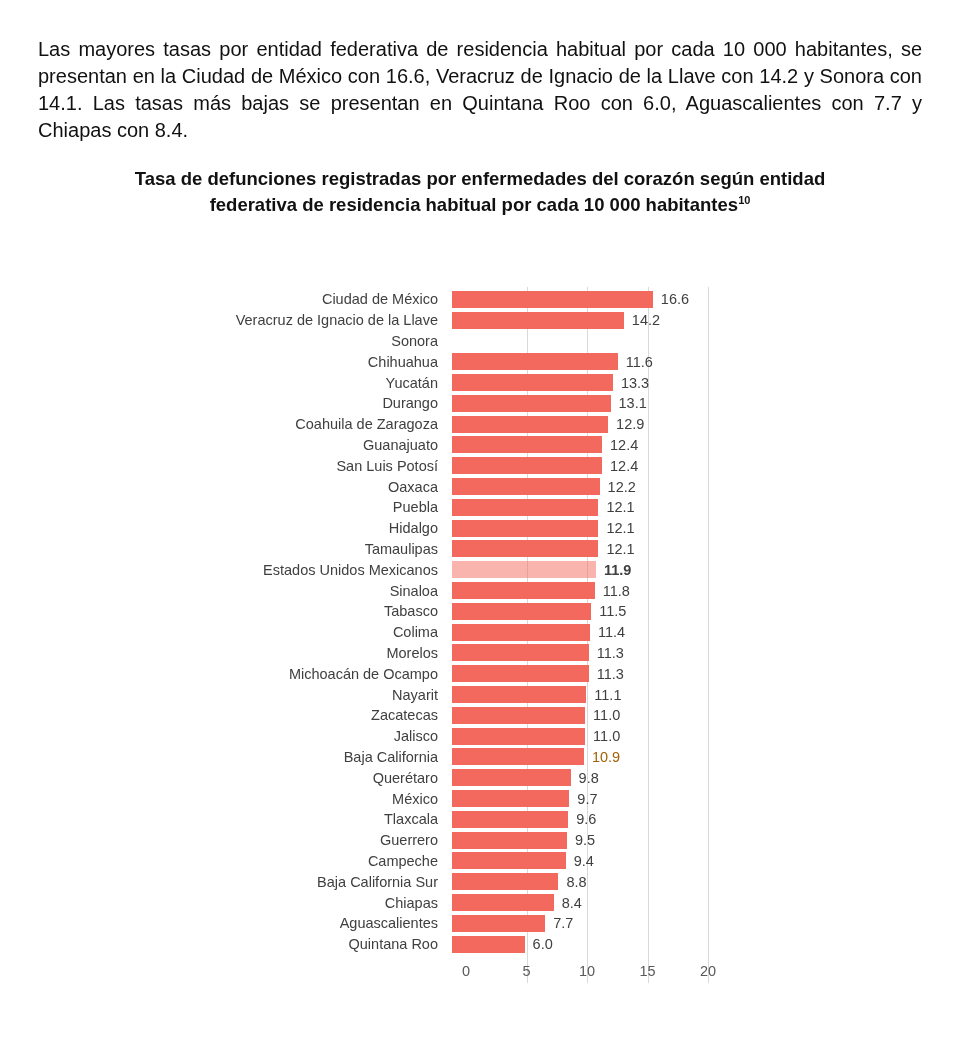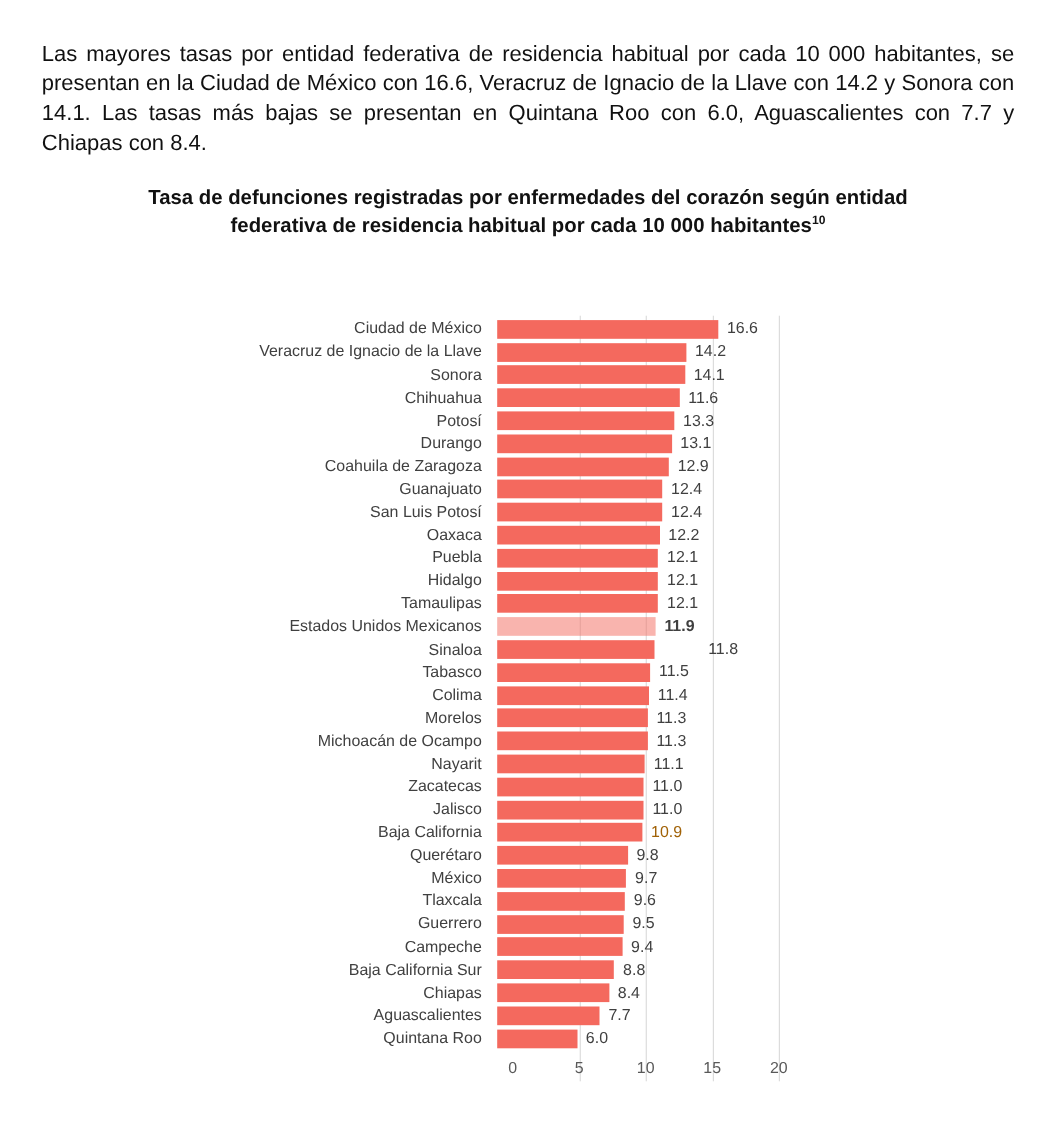--- a/index.html
+++ b/index.html
@@ -82,34 +82,30 @@
         </div>
         <div class="row">
           <div class="cat-label" style="color: rgb(64, 64, 64);">Veracruz de Ignacio de la Llave</div>
           <div class="bar-area">
             <div class="bar" style="width: 171.82px; background: rgb(244, 105, 94);"></div>
             <span class="val" style="left: 179.82px; color: rgb(64, 64, 64);">14.2</span>
           </div>
         </div>
         <div class="row">
           <div class="cat-label" style="color: rgb(64, 64, 64);">Sonora</div>
-          <div class="bar-area">
-            <div class="bar" style="width: 170.61px; background: rgb(244, 105, 94);"></div>
-            <span class="val" style="left: 178.61px; color: rgb(64, 64, 64);">14.1</span>
-          </div>
         </div>
         <div class="row">
           <div class="cat-label" style="color: rgb(64, 64, 64);">Chihuahua</div>
           <div class="bar-area">
             <div class="bar" style="width: 165.77px; background: rgb(244, 105, 94);"></div>
             <span class="val" style="left: 173.77px; color: rgb(64, 64, 64);">11.6</span>
           </div>
         </div>
         <div class="row">
-          <div class="cat-label" style="color: rgb(64, 64, 64);">Potosí</div>
+          <div class="cat-label" style="color: rgb(64, 64, 64);">Yucatán</div>
           <div class="bar-area">
             <div class="bar" style="width: 160.93px; background: rgb(244, 105, 94);"></div>
             <span class="val" style="left: 168.93px; color: rgb(64, 64, 64);">13.3</span>
           </div>
         </div>
         <div class="row">
           <div class="cat-label" style="color: rgb(64, 64, 64);">Durango</div>
           <div class="bar-area">
             <div class="bar" style="width: 158.51px; background: rgb(244, 105, 94);"></div>
             <span class="val" style="left: 166.51px; color: rgb(64, 64, 64);">13.1</span>
@@ -168,21 +164,21 @@
           <div class="cat-label" style="color: rgb(64, 64, 64);">Estados Unidos Mexicanos</div>
           <div class="bar-area">
             <div class="bar" style="width: 143.99px; background: rgba(244, 105, 94, 0.5);"></div>
             <span class="val" style="left: 151.99px; color: rgb(64, 64, 64); font-weight: bold;">11.9</span>
           </div>
         </div>
         <div class="row">
           <div class="cat-label" style="color: rgb(64, 64, 64);">Sinaloa</div>
           <div class="bar-area">
             <div class="bar" style="width: 142.78px; background: rgb(244, 105, 94);"></div>
-            <span class="val" style="left: 150.78px; color: rgb(64, 64, 64); margin-left: 41px;">11.8</span>
+            <span class="val" style="left: 150.78px; color: rgb(64, 64, 64);">11.8</span>
           </div>
         </div>
         <div class="row">
           <div class="cat-label" style="color: rgb(64, 64, 64);">Tabasco</div>
           <div class="bar-area">
             <div class="bar" style="width: 139.15px; background: rgb(244, 105, 94);"></div>
             <span class="val" style="left: 147.15px; color: rgb(64, 64, 64);">11.5</span>
           </div>
         </div>
         <div class="row">

